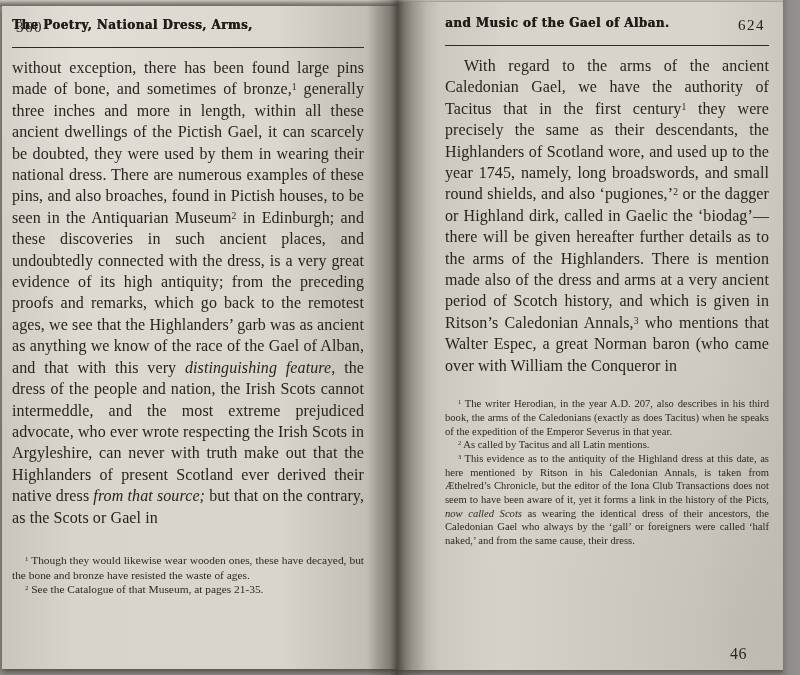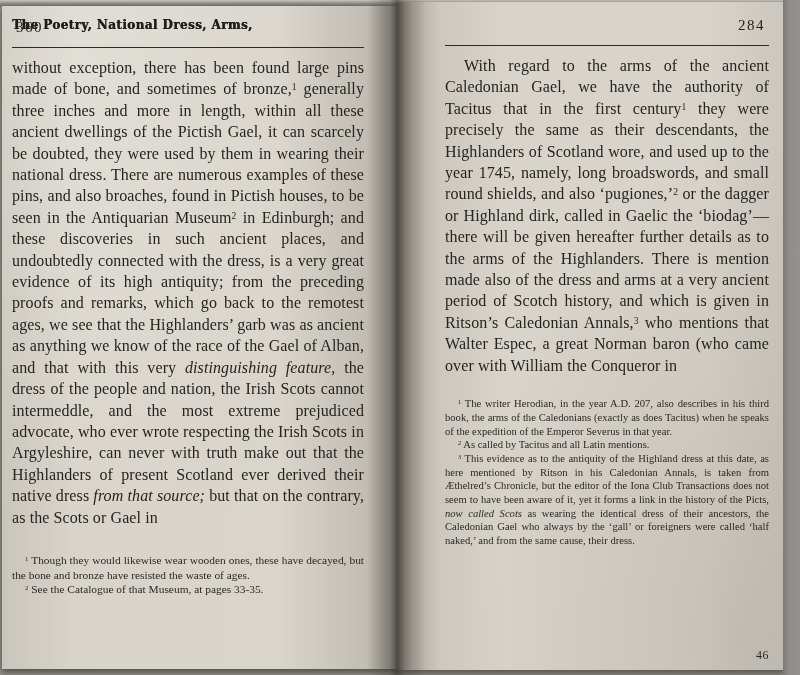--- a/index.html
+++ b/index.html
@@ -78,48 +78,49 @@
   .it { font-style: italic; }
   sup {
     font-size: 0.6em; line-height: 0;
     vertical-align: baseline; position: relative; top: -0.45em;
   }
   .footnotes { text-align: justify; color: #2b2823; }
   .footnotes p { text-indent: 13px; text-align: justify; }
   .footnotes-left { margin-top: 25px; font-size: 11.4px; line-height: 14.6px; }
   .footnotes-right { margin-top: 21px; font-size: 10.6px; line-height: 13.7px; }
   .signature {
-    position: absolute; right: 14px; bottom: 7px;
-    font-size: 12px; letter-spacing: 0.5px; color: #2b2823;
+    position: absolute; right: 36px; bottom: 7px;
+    font-size: 16px; letter-spacing: 0.5px; color: #2b2823;
   }
 </style>
 </head>
 <body>
 
 <div class="scan">
   <div class="edge-top"></div>
 
   <div class="page page-left">
     <div class="page-header">
       <span class="pagenum pagenum-left">360</span>
       <span class="running-title">The Poetry, National Dress, Arms,</span>
     </div>
     <div class="header-rule"></div>
     <div class="body-text">
       <p><span>without exception, there has been found large pins made of bone, and sometimes of bronze,</span><sup>1</sup><span> generally three inches and more in length, within all these ancient dwellings of the Pictish Gael, it can scarcely be doubted, they were used by them in wearing their national dress. There are numerous examples of these pins, and also broaches, found in Pictish houses, to be seen in the Antiquarian Museum</span><sup>2</sup><span> in Edinburgh; and these discoveries in such ancient places, and undoubtedly connected with the dress, is a very great evidence of its high antiquity; from the preceding proofs and remarks, which go back to the remotest ages, we see that the Highlanders’ garb was as ancient as anything we know of the race of the Gael of Alban, and that with this very </span><span class="it">distinguishing feature</span><span>, the dress of the people and nation, the Irish Scots cannot intermeddle, and the most extreme prejudiced advocate, who ever wrote respecting the Irish Scots in Argyleshire, can never with truth make out that the Highlanders of present Scotland ever derived their native dress </span><span class="it">from that source;</span><span> but that on the contrary, as the Scots or Gael in</span></p>
     </div>
     <div class="footnotes footnotes-left">
       <p><sup>1</sup><span> Though they would likewise wear wooden ones, these have decayed, but the bone and bronze have resisted the waste of ages.</span></p>
-      <p><sup>2</sup><span> See the Catalogue of that Museum, at pages 33-35.</span></p>
+      <p><sup>2</sup><span> See the Catalogue of that Museum, at pages 21-35.</span></p>
     </div>
   </div>
 
   <div class="page page-right">
     <div class="page-header">
-      <span class="pagenum pagenum-right">284</span>
+      <span class="running-title">and Music of the Gael of Alban.</span>
+      <span class="pagenum pagenum-right">624</span>
     </div>
     <div class="header-rule"></div>
     <div class="body-text">
       <p class="indent"><span>With regard to the arms of the ancient Caledonian Gael, we have the authority of Tacitus that in the first century</span><sup>1</sup><span> they were precisely the same as their descendants, the Highlanders of Scotland wore, and used up to the year 1745, namely, long broadswords, and small round shields, and also ‘pugiones,’</span><sup>2</sup><span> or the dagger or Highland dirk, called in Gaelic the ‘biodag’—there will be given hereafter further details as to the arms of the Highlanders. There is mention made also of the dress and arms at a very ancient period of Scotch history, and which is given in Ritson’s Caledonian Annals,</span><sup>3</sup><span> who mentions that Walter Espec, a great Norman baron (who came over with William the Conqueror in</span></p>
     </div>
     <div class="footnotes footnotes-right">
       <p><sup>1</sup><span> The writer Herodian, in the year A.D. 207, also describes in his third book, the arms of the Caledonians (exactly as does Tacitus) when he speaks of the expedition of the Emperor Severus in that year.</span></p>
       <p><sup>2</sup><span> As called by Tacitus and all Latin mentions.</span></p>
       <p><sup>3</sup><span> This evidence as to the antiquity of the Highland dress at this date, as here mentioned by Ritson in his Caledonian Annals, is taken from Æthelred’s Chronicle, but the editor of the Iona Club Transactions does not seem to have been aware of it, yet it forms a link in the history of the Picts, </span><span class="it">now called Scots</span><span> as wearing the identical dress of their ancestors, the Caledonian Gael who always by the ‘gall’ or foreigners were called ‘half naked,’ and from the same cause, their dress.</span></p>
     </div>

